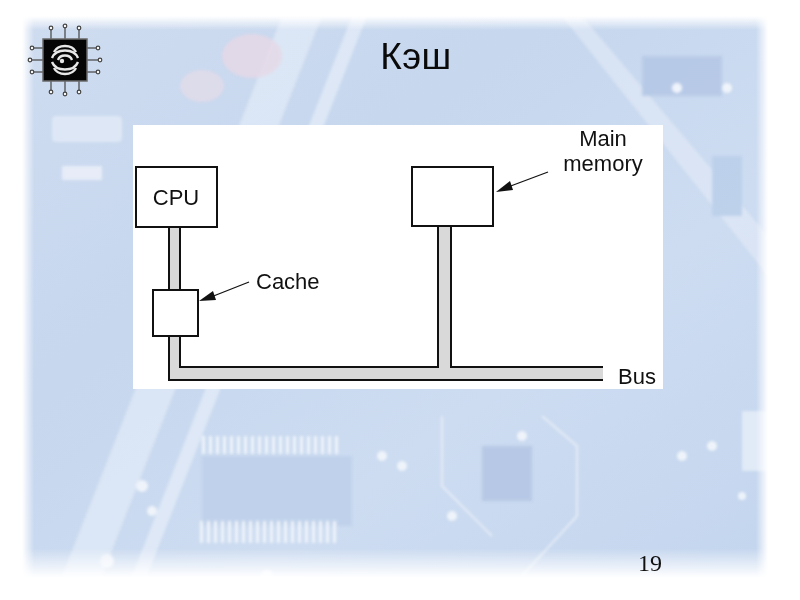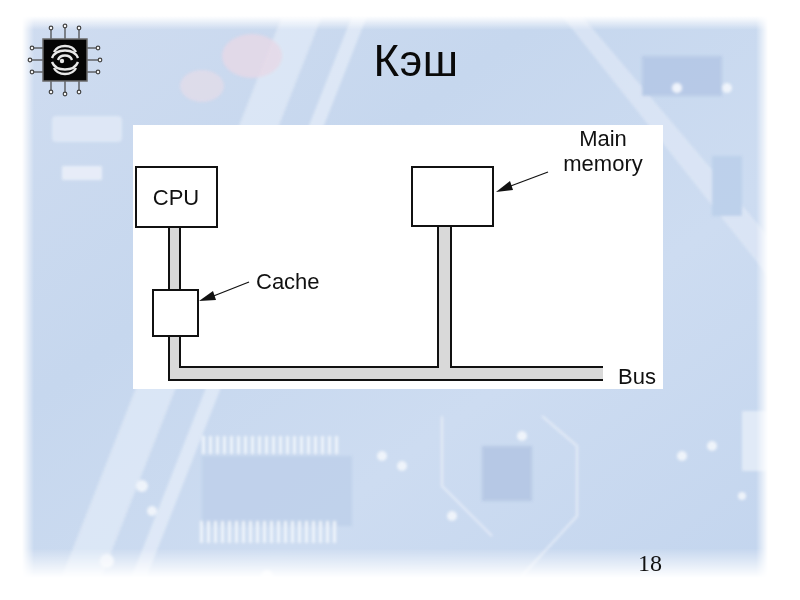--- a/index.html
+++ b/index.html
@@ -49,21 +49,21 @@
       width: 80px;
       height: 76px;
     }
     .title {
       position: absolute;
       left: 0;
       width: 800px;
       top: 36px;
       text-align: center;
       font-family: "Liberation Sans", sans-serif;
-      font-size: 44px;
+      font-size: 37px;
       color: #0a0a0a;
       letter-spacing: 0.5px;
       padding-left: 32px;
       box-sizing: border-box;
     }
     .diagram-panel {
       position: absolute;
       left: 133px;
       top: 125px;
       width: 530px;
@@ -284,14 +284,14 @@
         <line x1="415" y1="47" x2="375" y2="62" stroke="#111" stroke-width="1.3"></line>
         <polygon points="363,67 377,56 380,65" fill="#111"></polygon>
         <text class="label" x="470" y="21" text-anchor="middle">Main</text>
         <text class="label" x="470" y="46" text-anchor="middle">memory</text>
       </g>
 
       <text class="label" x="485" y="259">Bus</text>
     </svg>
   </div>
 
-  <div class="page-number">18</div>
+  <div class="page-number">19</div>
 </div>
 
 </body></html>

